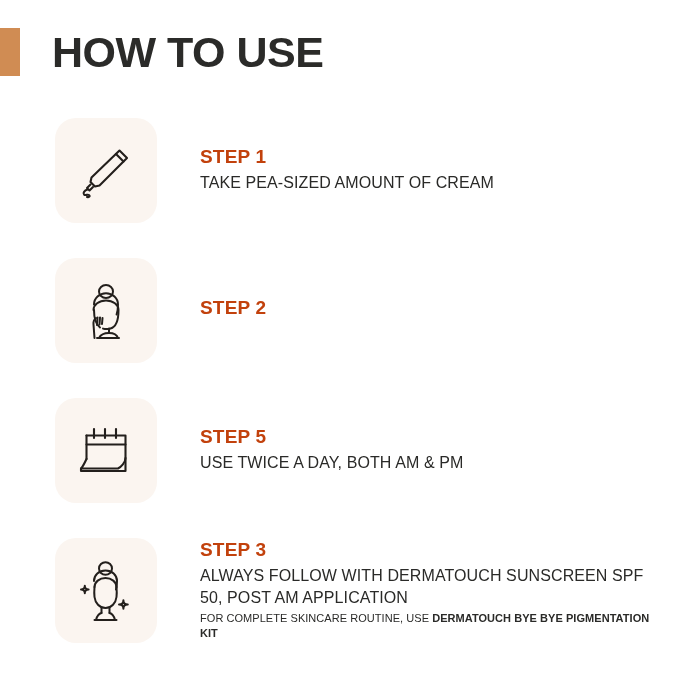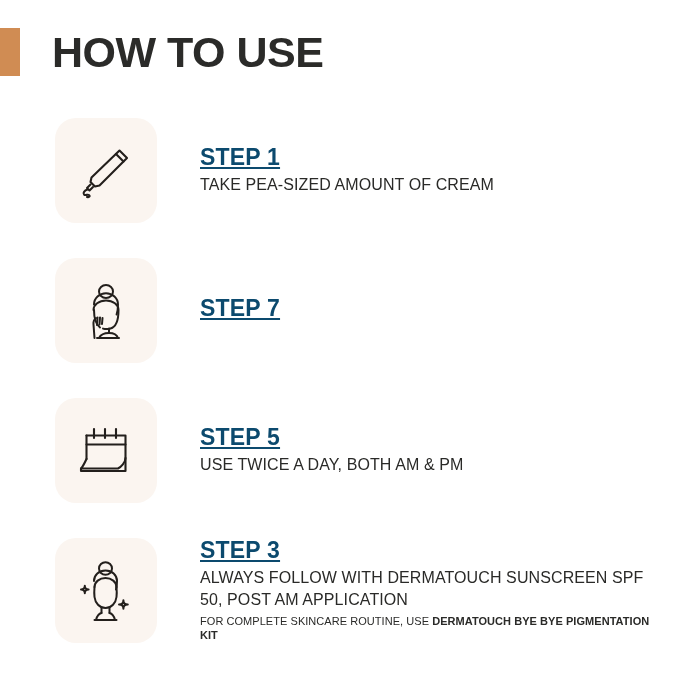--- a/index.html
+++ b/index.html
@@ -73,27 +73,26 @@
     position: absolute;
     left: 200px;
     top: 0;
     width: 470px;
     height: 120px;
     display: flex;
     flex-direction: column;
     justify-content: center;
   }
   .step-label {
-    color: #0c4a6e;
-    font-size: 23px;
+    color: #c2410c;
+    font-size: 19px;
     font-weight: 700;
     letter-spacing: 0.2px;
     line-height: 1.15;
     margin-bottom: 4px;
-    text-decoration: underline;
   }
   .step-desc {
     color: #2a2a28;
     font-size: 16px;
     font-weight: 400;
     letter-spacing: 0.1px;
     line-height: 1.36;
   }
   .step-note {
     color: #2a2a28;
@@ -158,21 +157,21 @@
           <path d="M25 61 L47 61"></path>
 
           <path d="M24 41 C22 42.5 21.2 45 21.5 47.5 L22.5 61"></path>
           <path d="M25.5 40.5 L25 48"></path>
           <path d="M28 40.5 L27.5 47.5"></path>
           <path d="M30.5 41 L30 47"></path>
         </svg>
       </span>
     </div>
     <div class="step-text">
-      <div class="step-label">STEP 7</div>
+      <div class="step-label">STEP 2</div>
     </div>
   </div>
 
   <div class="step-row">
     <div class="icon-tile">
       <span>
         <svg width="64" height="64" viewBox="0 0 64 64" fill="none" stroke="#231f1c" stroke-width="2.1" stroke-linecap="round" stroke-linejoin="round">
 
           <path d="M20 10 L20 19"></path>
           <path d="M31 10 L31 19"></path>

